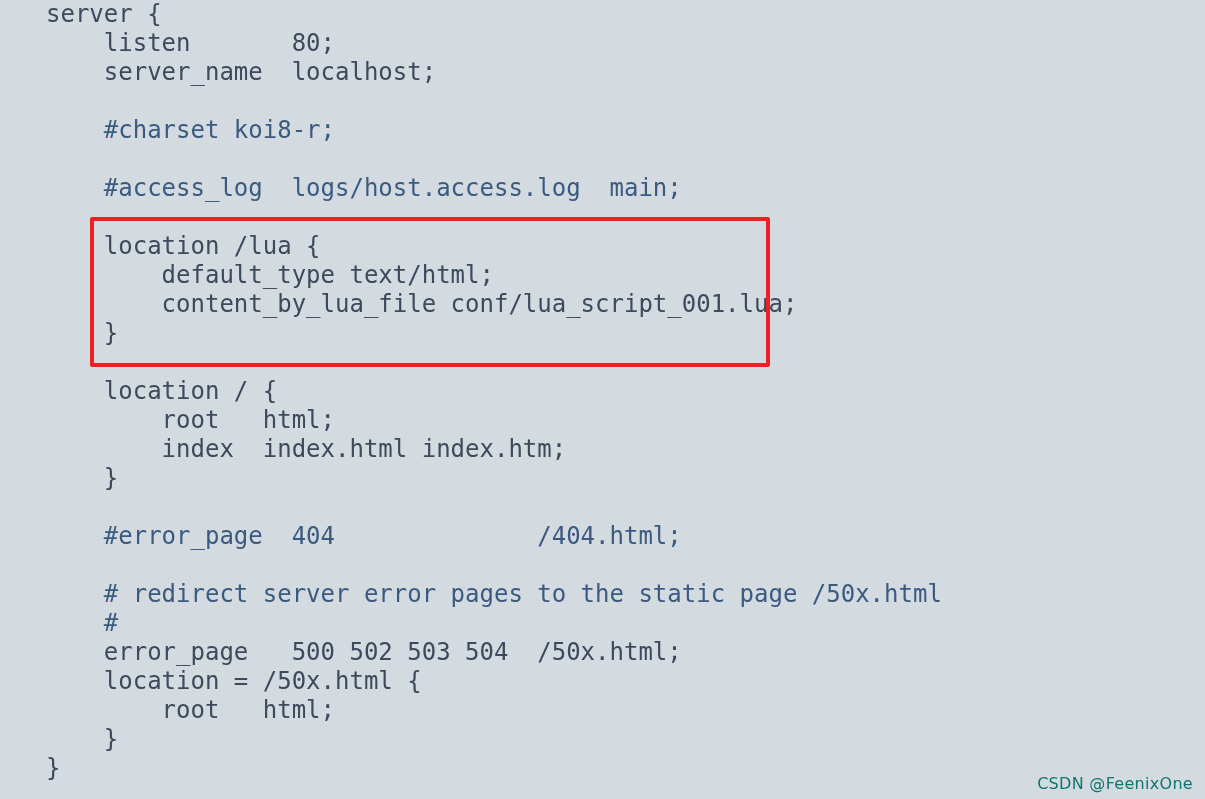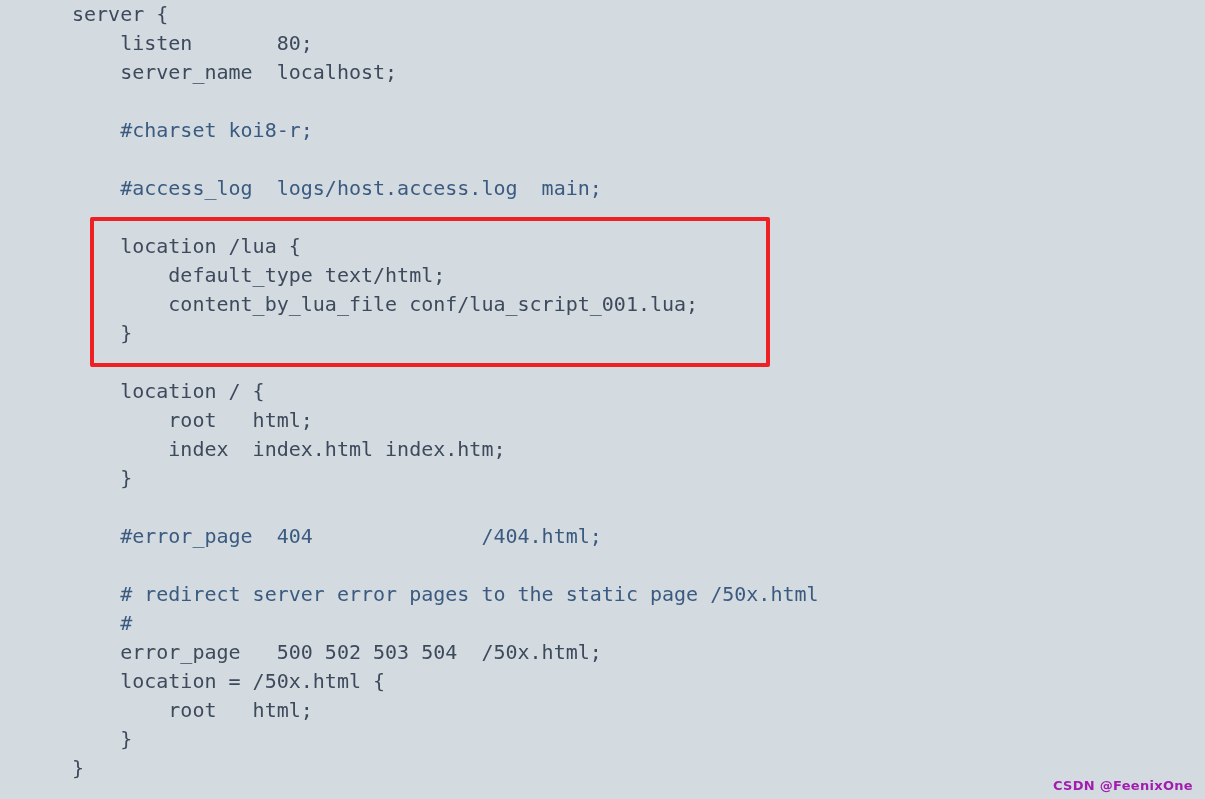--- a/index.html
+++ b/index.html
@@ -17,26 +17,26 @@
 
   #code-surface {
     position: absolute;
     inset: 0;
     background: #d3dae0;
   }
 
   
   #code-listing {
     position: absolute;
-    left: 72px;
+    left: 46px;
     top: 0px;
     margin: 0;
     padding: 0;
     font-family: "DejaVu Sans Mono", "Liberation Mono", monospace;
-    font-size: 20px;
+    font-size: 24px;
     line-height: 29px;
     letter-spacing: 0px;
     color: #3d4a5c;
     white-space: pre;
     -webkit-font-smoothing: antialiased;
   }
   #code-listing .line {
     display: block;
     height: 29px;
     white-space: pre;
@@ -60,25 +60,24 @@
     box-sizing: content-box;
     pointer-events: none;
   }
 
   
   #watermark {
     position: absolute;
     right: 12px;
     bottom: 6px;
     font-family: "DejaVu Sans", "Liberation Sans", sans-serif;
-    font-size: 13px;
-    color: #a21caf;
+    font-size: 16px;
+    color: #0f766e;
     letter-spacing: 0.3px;
     white-space: pre;
-    font-weight: bold;
   }
 </style>
 </head>
 <body style="background: rgb(211, 218, 224);">
 
 <div id="code-surface">
 
   <pre id="code-listing" style="color: rgb(61, 74, 92);"><span class="line">server {</span><span class="line">    listen       80;</span><span class="line">    server_name  localhost;</span><span class="line blank">&nbsp;</span><span class="line comment" style="color: rgb(58, 90, 128);">    #charset koi8-r;</span><span class="line blank">&nbsp;</span><span class="line comment" style="color: rgb(58, 90, 128);">    #access_log  logs/host.access.log  main;</span><span class="line blank">&nbsp;</span><span class="line">    location /lua {</span><span class="line">        default_type text/html;</span><span class="line">        content_by_lua_file conf/lua_script_001.lua;</span><span class="line">    }</span><span class="line blank">&nbsp;</span><span class="line">    location / {</span><span class="line">        root   html;</span><span class="line">        index  index.html index.htm;</span><span class="line">    }</span><span class="line blank">&nbsp;</span><span class="line comment" style="color: rgb(58, 90, 128);">    #error_page  404              /404.html;</span><span class="line blank">&nbsp;</span><span class="line comment" style="color: rgb(58, 90, 128);">    # redirect server error pages to the static page /50x.html</span><span class="line comment" style="color: rgb(58, 90, 128);">    #</span><span class="line">    error_page   500 502 503 504  /50x.html;</span><span class="line">    location = /50x.html {</span><span class="line">        root   html;</span><span class="line">    }</span><span class="line">}</span></pre>
 
   <div id="highlight-box" style="border-color: rgb(238, 32, 36);"></div>

